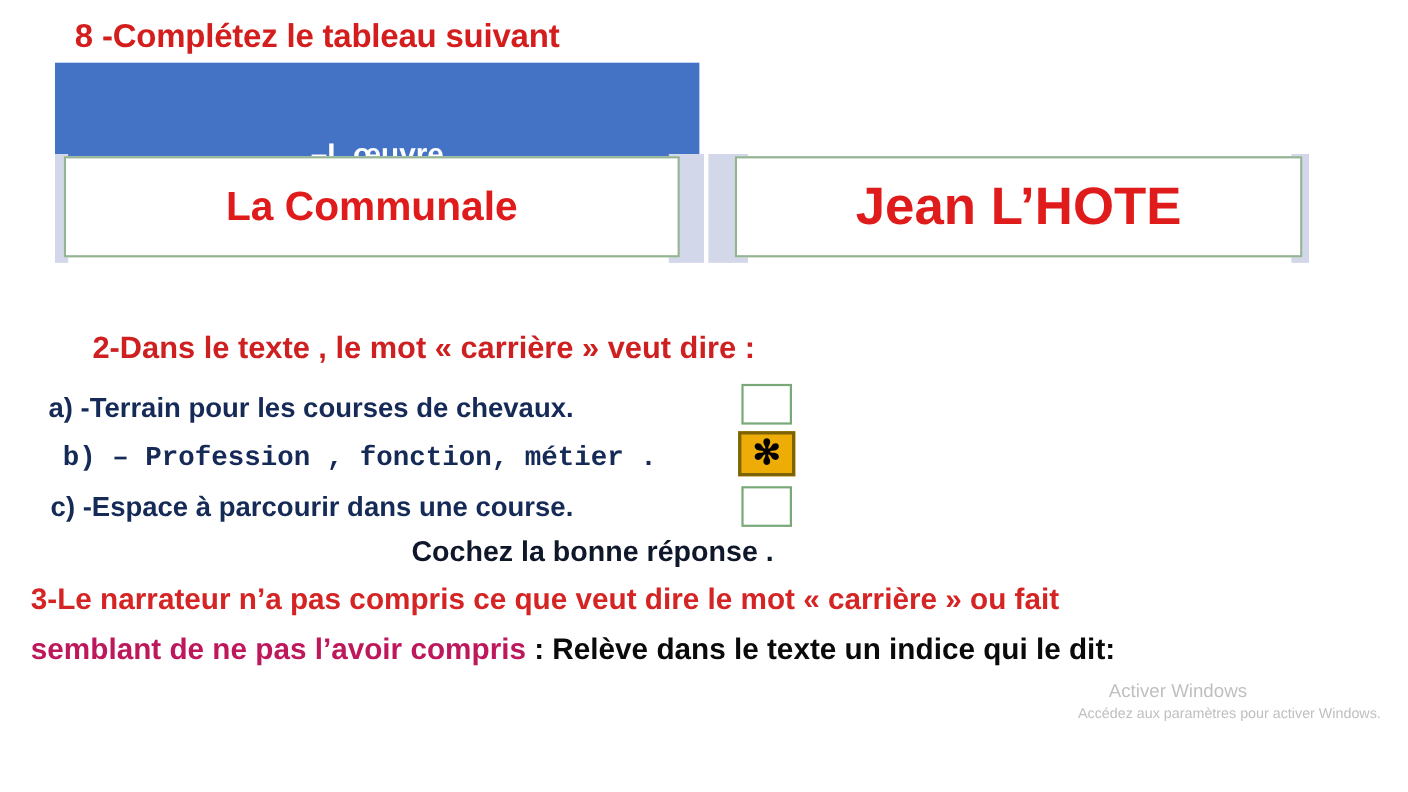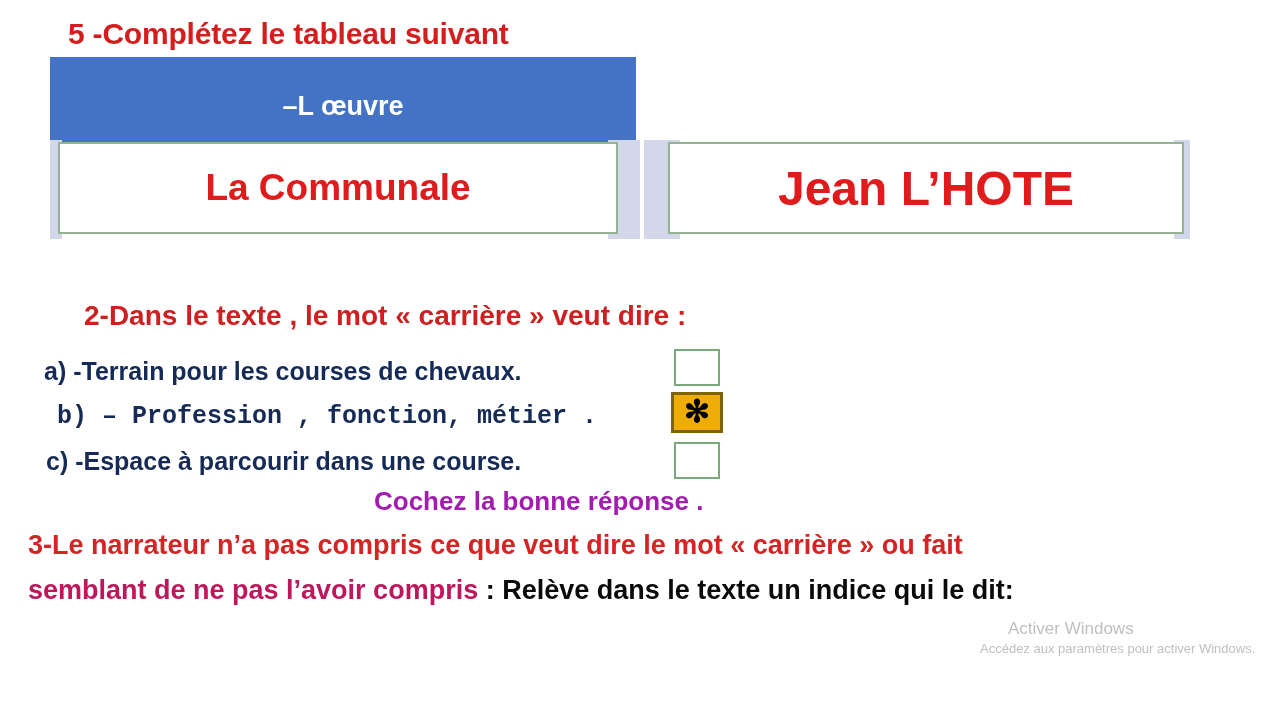--- a/index.html
+++ b/index.html
@@ -43,21 +43,21 @@
     left: 0;
     top: 0;
     width: 1140px;
     height: 99px;
     display: flex;
   }
   .th {
     background: #4472C4;
     height: 99px;
     display: flex;
-    align-items: center;
+    align-items: flex-end;
     justify-content: center;
     color: #ffffff;
     font-size: 27px;
     font-weight: bold;
     box-sizing: border-box;
   }
   .th-oeuvre { width: 586px; }
   .th-sep    { width: 4px; background: #ffffff; height: 99px; }
   .th-auteur { width: 550px; }
 
@@ -164,21 +164,21 @@
     line-height: 1;
     margin-top: -3px;
   }
 
   #cochez {
     position: absolute;
     left: 374px;
     top: 486px;
     font-size: 26px;
     font-weight: bold;
-    color: #a21caf;
+    color: #0f172a;
     white-space: nowrap;
   }
 
   
   #q3-line1 {
     position: absolute;
     left: 28px;
     top: 530px;
     font-size: 27px;
     font-weight: bold;
@@ -203,21 +203,21 @@
     top: 618px;
     text-align: left;
     color: #BFBFBF;
   }
   #wm-title { font-size: 17px; line-height: 22px; margin-left: 28px; }
   #wm-sub   { font-size: 13px; line-height: 18px; }
 </style>
 </head>
 <body>
 
-<div id="q1-title">5 -Complétez le tableau suivant</div>
+<div id="q1-title">8 -Complétez le tableau suivant</div>
 
 <div id="table-wrap">
 
   <div class="thead">
     <div class="th th-oeuvre">
       <span>–L œuvre</span>
     </div>
     <div class="th-sep"></div>
   </div>
 

